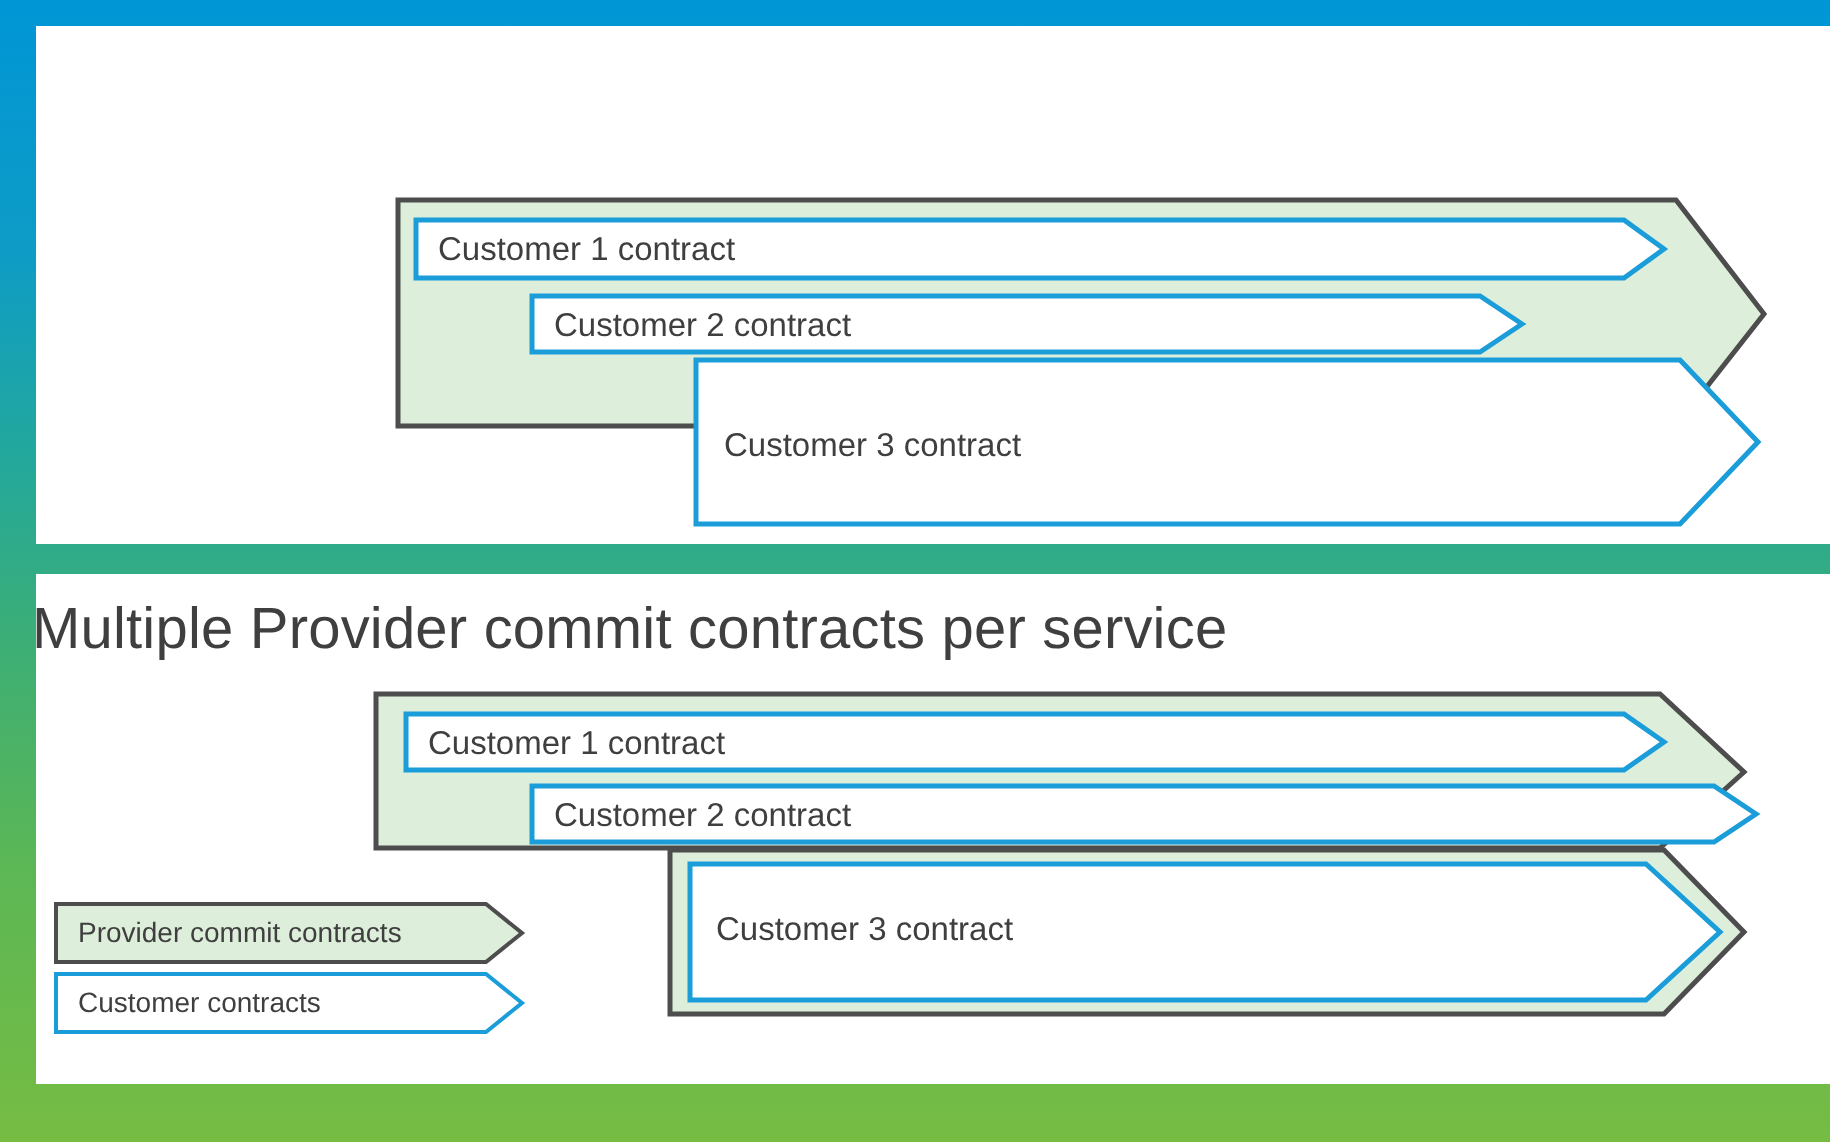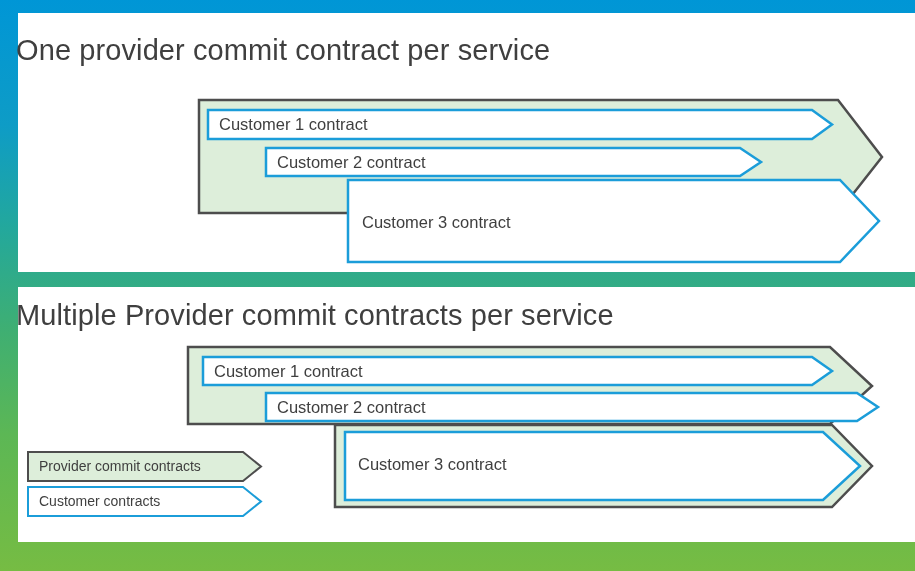--- a/index.html
+++ b/index.html
@@ -63,21 +63,20 @@
   }
 </style>
 </head>
 <body>
 
 <div id="canvas">
 
   <div class="panel" id="panel-top"></div>
   <div class="panel" id="panel-bottom"></div>
 
-  <div class="panel-title" id="title-top">One provider commit contract per service</div>
   <div class="panel-title" id="title-bottom">Multiple Provider commit contracts per service</div>
 
   <svg class="diagram" viewBox="0 0 915 571" xmlns="http://www.w3.org/2000/svg">
 
     <g>
 
       <path d="M 199,100 L 838,100 L 882,157 L 838,213 L 199,213 Z" fill="#DDEEDA" stroke="#4D4D4D" stroke-width="2.5" stroke-linejoin="miter"></path>
 
       <path d="M 208,110 L 812,110 L 832,124.5 L 812,139 L 208,139 Z" fill="#FFFFFF" stroke="#1B9DD9" stroke-width="2.5" stroke-linejoin="miter"></path>
       <text class="arrow-label" x="219" y="130">Customer 1 contract</text>

